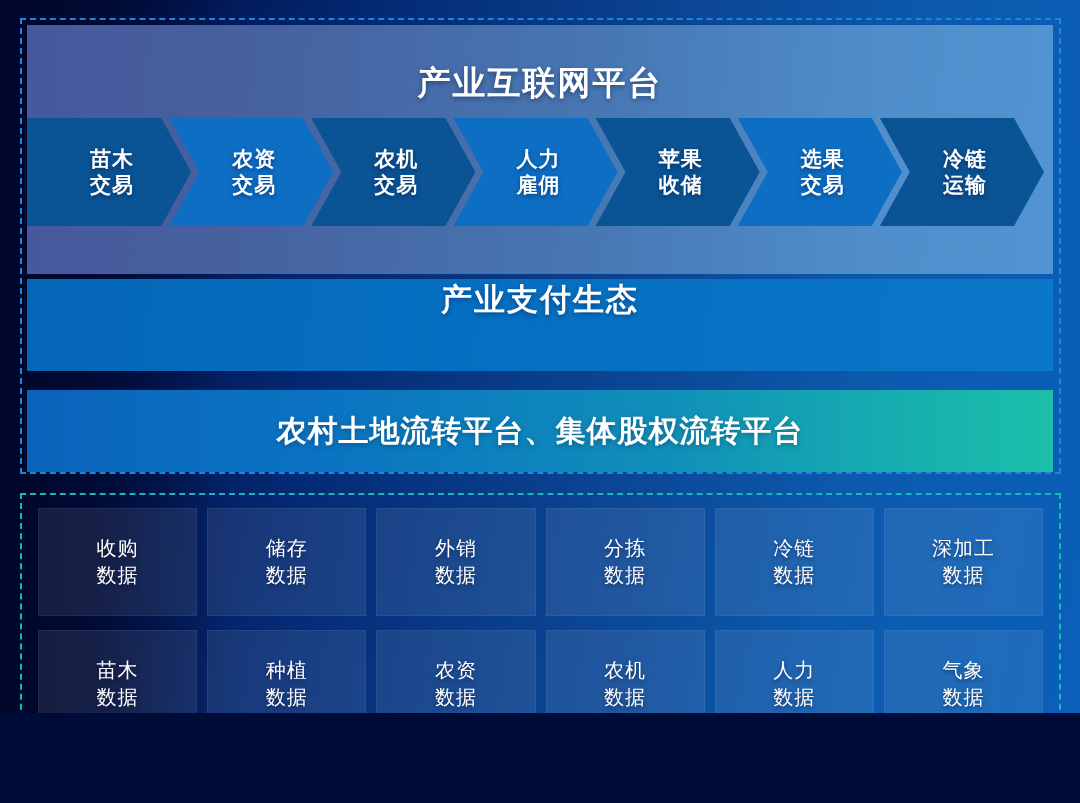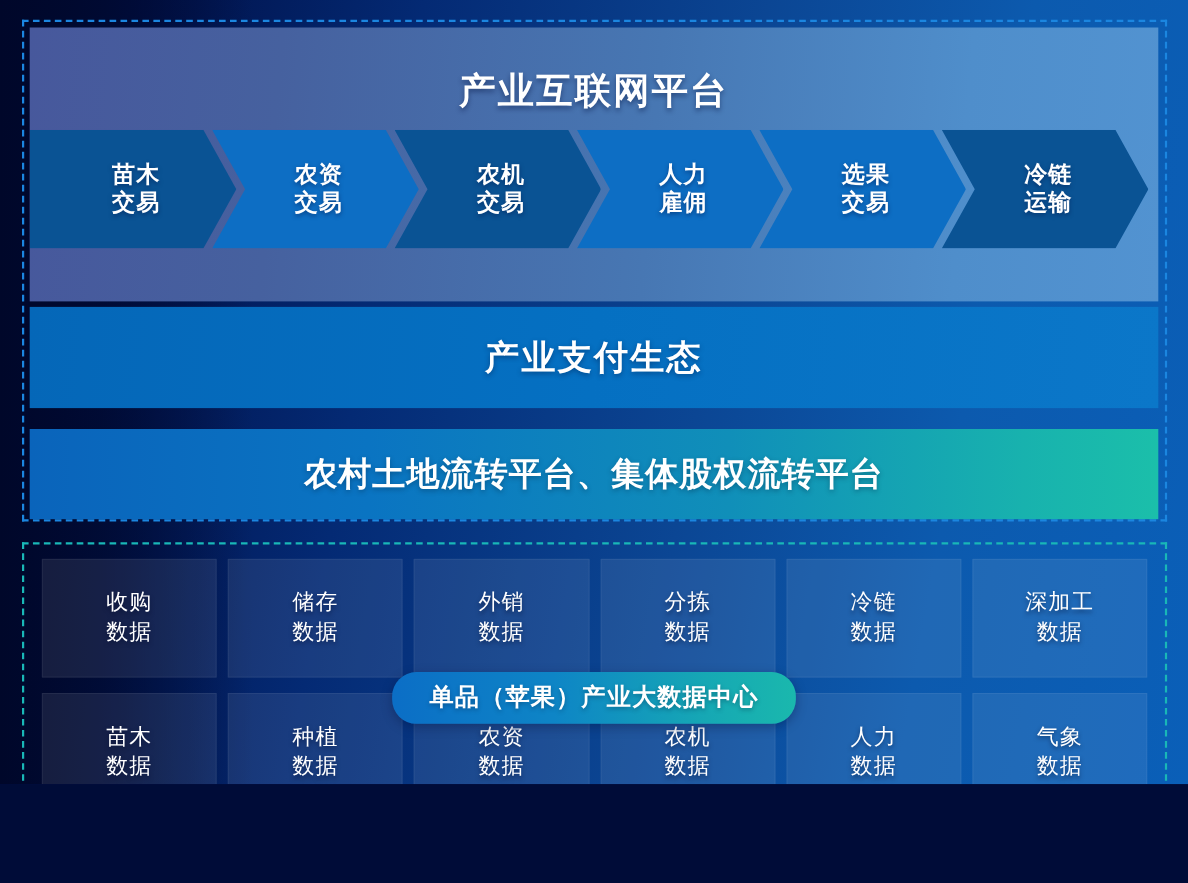--- a/index.html
+++ b/index.html
@@ -112,21 +112,21 @@
 
   
   .payment-band {
     position: absolute;
     left: 27px;
     top: 279px;
     width: 1026px;
     height: 92px;
     background: linear-gradient(95deg, #0567b8 0%, #0570c2 50%, #0b77c9 100%);
     display: flex;
-    align-items: center;
+    align-items: flex-start;
     justify-content: center;
     z-index: 2;
   }
   .payment-title {
     color: #ffffff;
     font-size: 31px;
     font-weight: bold;
     letter-spacing: 2px;
     text-shadow: 0 2px 5px rgba(0,26,70,0.45);
   }
@@ -237,20 +237,23 @@
     </div>
 
     <div class="chev tone-a">
       <span class="chev-label"><span>农机</span><br><span>交易</span></span>
     </div>
 
     <div class="chev tone-b">
       <span class="chev-label"><span>人力</span><br><span>雇佣</span></span>
     </div>
 
+    <div class="chev tone-a">
+      <span class="chev-label"><span>苹果</span><br><span>收储</span></span>
+    </div>
 
     <div class="chev tone-b">
       <span class="chev-label"><span>选果</span><br><span>交易</span></span>
     </div>
 
     <div class="chev tone-a">
       <span class="chev-label"><span>冷链</span><br><span>运输</span></span>
     </div>
 
 
@@ -305,15 +308,14 @@
       <div class="data-card">
         <span><span>人力</span><br><span>数据</span></span>
       </div>
       <div class="data-card">
         <span><span>气象</span><br><span>数据</span></span>
       </div>
     </div>
 
   </div>
 
-  <div class="center-pill">单品（苹果）产业大数据中心</div>
 
 </div>
 
 </body></html>

